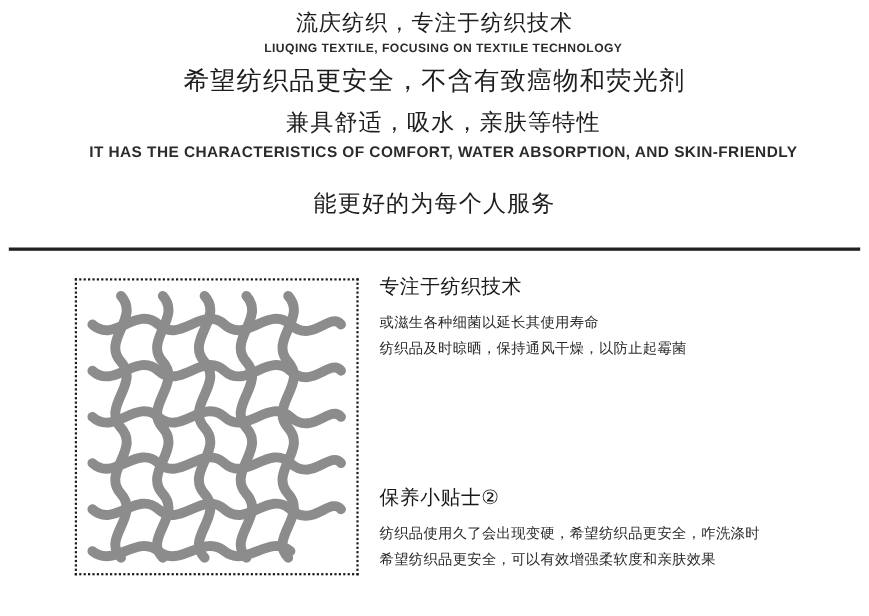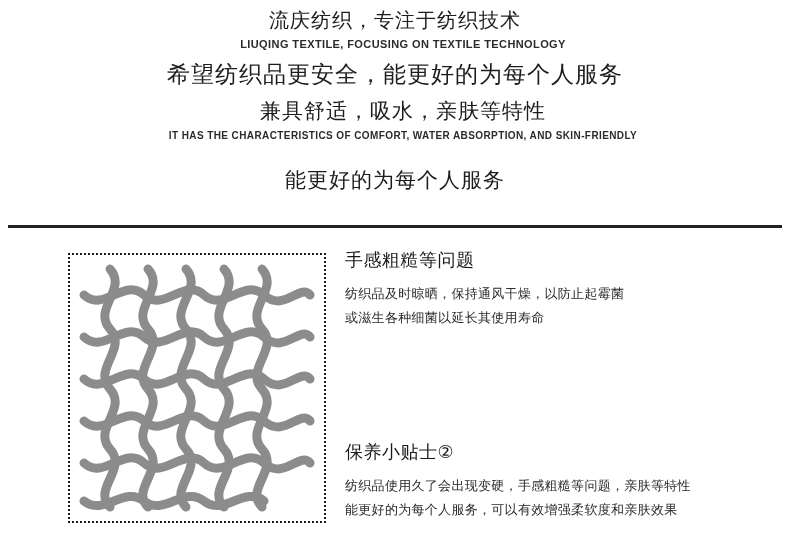--- a/index.html
+++ b/index.html
@@ -39,21 +39,21 @@
   .en-line {
     font-family: "Liberation Sans", sans-serif;
     font-weight: bold;
     color: #2b2b2b;
     letter-spacing: 0.4px;
     line-height: 1.2;
     padding-left: 16px;
   }
   .en-1 { font-size: 11px; margin-top: 5px; }
   .en-2 { font-size: 12px; margin-top: 6px; }
-  .en-3 { font-size: 10px; margin-top: 6px; }
+  .en-3 { font-size: 14px; margin-top: 6px; }
   .en-4 { font-size: 11.5px; margin-top: 8px; }
 
   
   .divider {
     position: absolute;
     left: 8px;
     right: 8px;
     top: 225px;
     height: 3px;
     background: #222222;
@@ -106,21 +106,21 @@
 </style>
 </head>
 <body>
 
 <div class="page">
 
   <div class="header">
     <div class="cn-line cn-1">流庆纺织，专注于纺织技术</div>
     <div class="en-line en-1">LIUQING TEXTILE, FOCUSING ON TEXTILE TECHNOLOGY</div>
 
-    <div class="cn-line cn-2">希望纺织品更安全，能更好的为每个人服务</div>
+    <div class="cn-line cn-2">希望纺织品更安全，不含有致癌物和荧光剂</div>
 
     <div class="cn-line cn-3">兼具舒适，吸水，亲肤等特性</div>
     <div class="en-line en-3">IT HAS THE CHARACTERISTICS OF COMFORT, WATER ABSORPTION, AND SKIN-FRIENDLY</div>
 
     <div class="cn-line cn-4">能更好的为每个人服务</div>
   </div>
 
   <div class="divider"></div>
 
   <div class="lower">
@@ -141,30 +141,30 @@
           <path d="M14 166 C 34 184, 54 148, 74 166 C 94 184, 114 148, 134 166 C 154 184, 174 148, 194 166 C 214 184, 230 154, 240 166"></path>
           <path d="M14 208 C 34 226, 54 190, 74 208 C 94 226, 114 190, 134 208 C 154 226, 174 190, 194 208 C 214 226, 230 196, 240 208"></path>
           <path d="M14 246 C 34 262, 54 230, 74 246 C 94 262, 114 230, 134 246 C 154 262, 174 230, 194 246"></path>
         </g>
       </svg>
     </div>
 
     <div class="tips">
 
       <div class="tip-block">
-        <div class="tip-title">手感粗糙等问题</div>
+        <div class="tip-title">专注于纺织技术</div>
         <div class="tip-body">
+          <div>或滋生各种细菌以延长其使用寿命</div>
           <div>纺织品及时晾晒，保持通风干燥，以防止起霉菌</div>
-          <div>或滋生各种细菌以延长其使用寿命</div>
         </div>
       </div>
 
       <div class="tip-block tip-block-2">
         <div class="tip-title">保养小贴士②</div>
         <div class="tip-body">
-          <div>纺织品使用久了会出现变硬，手感粗糙等问题，亲肤等特性</div>
-          <div>能更好的为每个人服务，可以有效增强柔软度和亲肤效果</div>
+          <div>纺织品使用久了会出现变硬，希望纺织品更安全，咋洗涤时</div>
+          <div>希望纺织品更安全，可以有效增强柔软度和亲肤效果</div>
         </div>
       </div>
 
     </div>
   </div>
 </div>
 
 </body></html>

